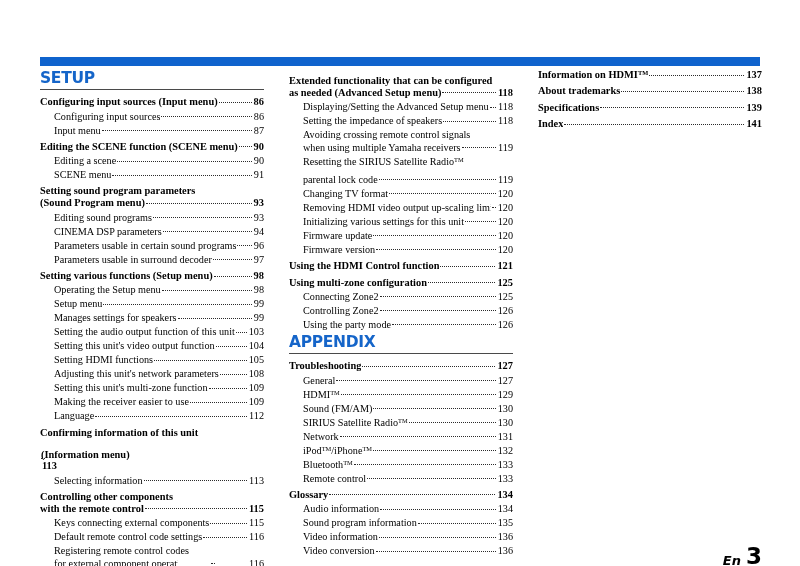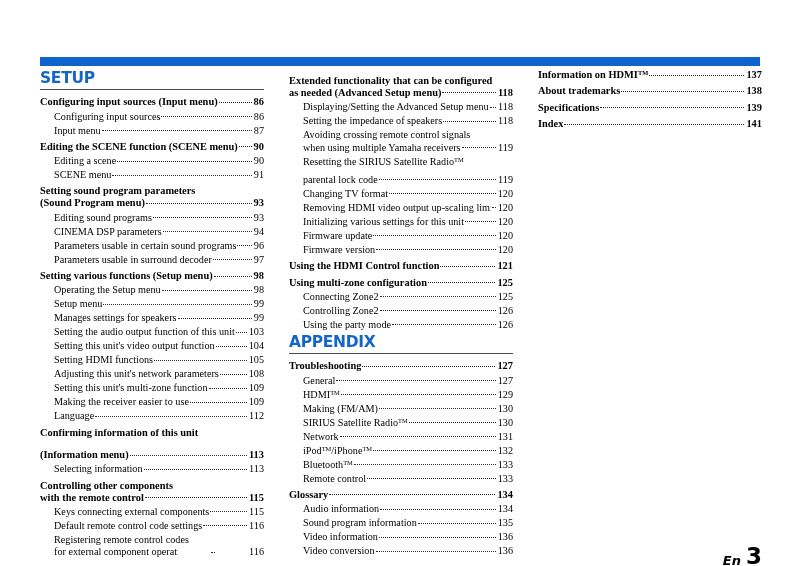--- a/index.html
+++ b/index.html
@@ -275,21 +275,21 @@
             <span class="label">Making the receiver easier to use</span>
             <span class="leader"></span>
             <span class="pg">109</span>
           </div>
           <div class="entry lvl2">
             <span class="label">Language</span>
             <span class="leader"></span>
             <span class="pg">112</span>
           </div>
           <div class="lvl1-cont">Confirming information of this unit</div>
-          <div class="entry lvl1 tight" style="margin-top: 12px;">
+          <div class="entry lvl1 tight" style="margin-top: 12px; flex-direction: column;">
             <span class="label">(Information menu)</span>
             <span class="leader"></span>
             <span class="pg">113</span>
           </div>
           <div class="entry lvl2">
             <span class="label">Selecting information</span>
             <span class="leader"></span>
             <span class="pg">113</span>
           </div>
           <div class="lvl1-cont">Controlling other components</div>
@@ -411,21 +411,21 @@
               <span class="label">General</span>
               <span class="leader"></span>
               <span class="pg">127</span>
             </div>
             <div class="entry lvl2">
               <span class="label">HDMI<sup class="tm">TM</sup></span>
               <span class="leader"></span>
               <span class="pg">129</span>
             </div>
             <div class="entry lvl2">
-              <span class="label">Making (FM/AM)</span>
+              <span class="label">Sound (FM/AM)</span>
               <span class="leader"></span>
               <span class="pg">130</span>
             </div>
             <div class="entry lvl2">
               <span class="label">SIRIUS Satellite Radio<sup class="tm">TM</sup></span>
               <span class="leader"></span>
               <span class="pg">130</span>
             </div>
             <div class="entry lvl2">
               <span class="label">Network</span>

